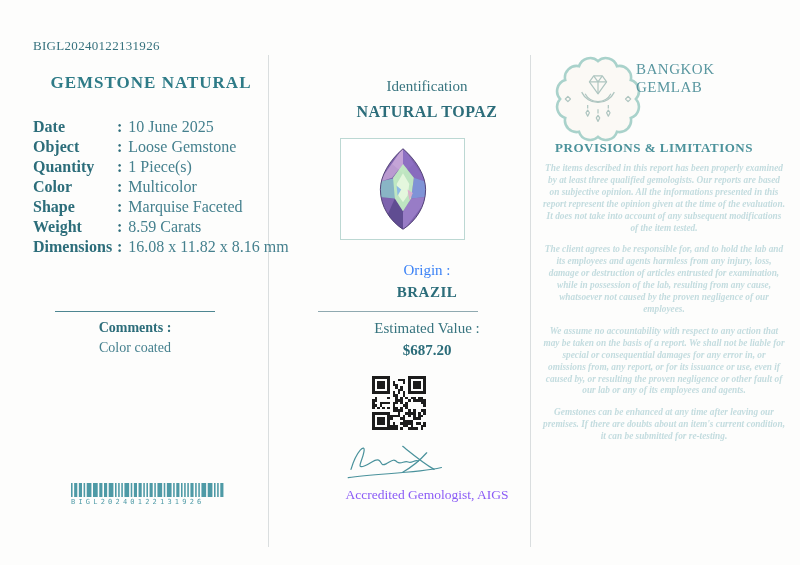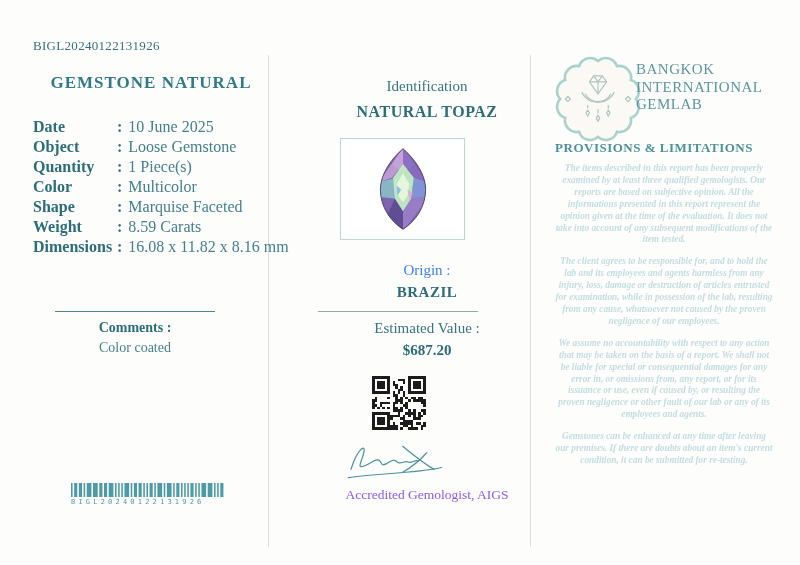--- a/index.html
+++ b/index.html
@@ -49,21 +49,21 @@
 
   
   .panel-right { position:absolute; left:530px; top:0; width:270px; height:565px; }
   .logo { position:absolute; left:25px; top:56px; width:86px; height:86px; }
   .lab-name { position:absolute; left:106px; top:61px; width:160px; text-align:left;
     font-size:15px; line-height:17.5px; color:#5a97a0; letter-spacing:.5px; }
   .provisions-title { position:absolute; left:4px; top:140px; width:240px; text-align:center;
     font-size:13px; font-weight:bold; color:#4b929b; letter-spacing:.5px; }
   .provisions { position:absolute; left:13px; top:163px; width:242px; text-align:center;
     font-size:9.3px; line-height:11.9px; font-style:italic; font-weight:bold; color:#c3dcdf; }
-  .provisions p { margin:0 12px 10px; }
+  .provisions p { margin:0 0 10px; }
 </style>
 </head>
 <body>
 
 <div class="page">
 
   <div class="divider divider-1"></div>
   <div class="divider divider-2"></div>
 
   <section class="panel-left">
@@ -427,21 +427,20 @@
         <path d="M38,63 L40,66 L38,70 L36,66 Z"></path>
         <path d="M50,69 L52,72 L50,76 L48,72 Z"></path>
         <path d="M62,63 L64,66 L62,70 L60,66 Z"></path>
         <path d="M15,47 L18,50 L15,53 L12,50 Z"></path>
         <path d="M85,47 L88,50 L85,53 L82,50 Z"></path>
       </g>
     </svg>
 
     <div class="lab-name">
       <div>BANGKOK</div>
-      <div>INTERNATIONAL</div>
       <div>GEMLAB</div>
     </div>
 
     <div class="provisions-title">PROVISIONS &amp; LIMITATIONS</div>
 
     <div class="provisions">
       <p>The items described in this report has been properly examined by at least three qualified gemologists. Our reports are based on subjective opinion. All the informations presented in this report represent the opinion given at the time of the evaluation. It does not take into account of any subsequent modifications of the item tested.</p>
       <p>The client agrees to be responsible for, and to hold the lab and its employees and agents harmless from any injury, loss, damage or destruction of articles entrusted for examination, while in possession of the lab, resulting from any cause, whatsoever not caused by the proven negligence of our employees.</p>
       <p>We assume no accountability with respect to any action that may be taken on the basis of a report. We shall not be liable for special or consequential damages for any error in, or omissions from, any report, or for its issuance or use, even if caused by, or resulting the proven negligence or other fault of our lab or any of its employees and agents.</p>
       <p>Gemstones can be enhanced at any time after leaving our premises. If there are doubts about an item's current condition, it can be submitted for re-testing.</p>

